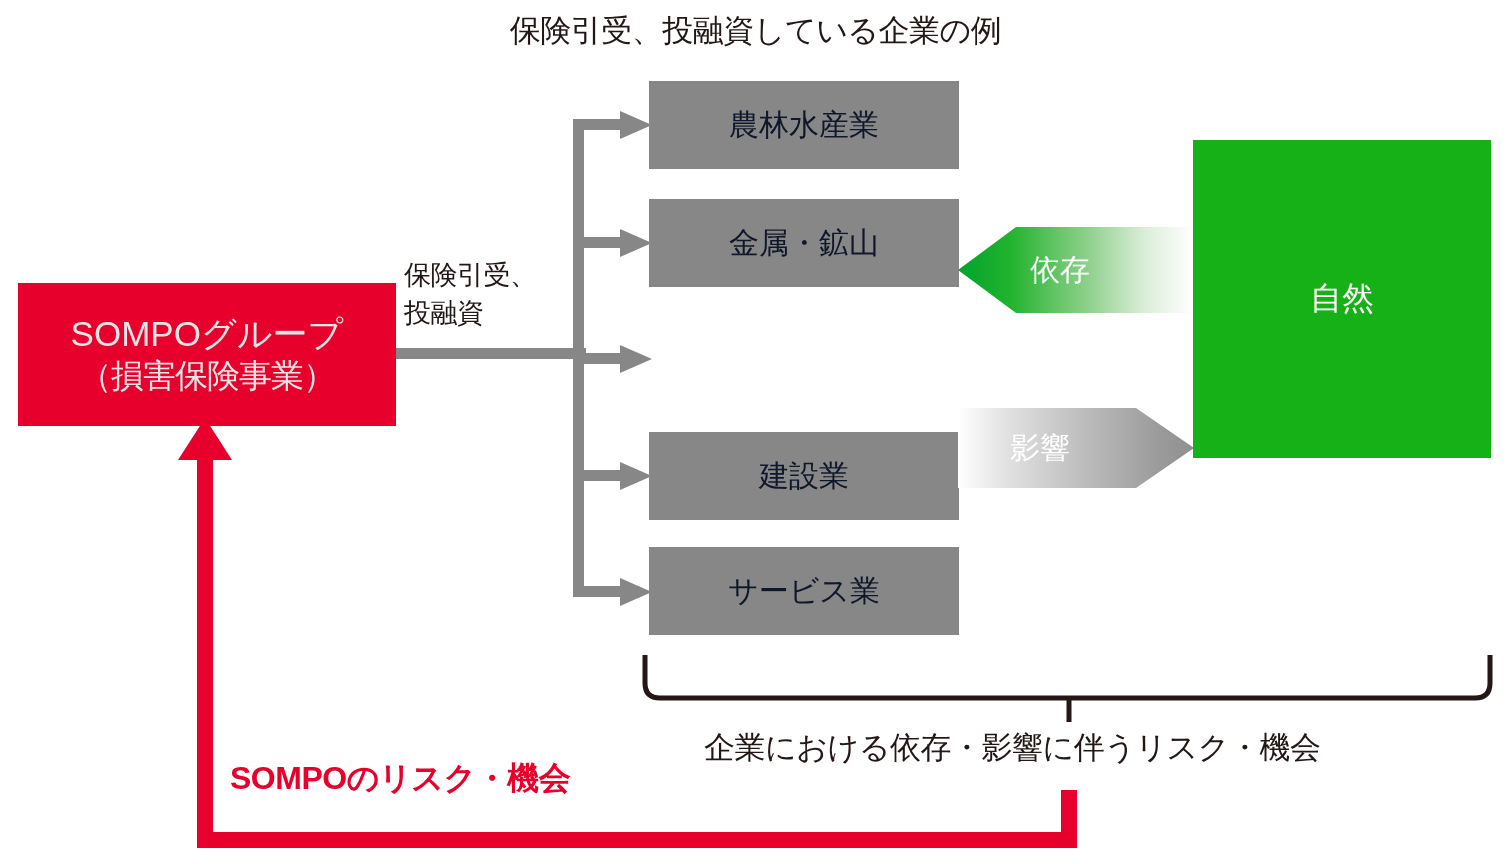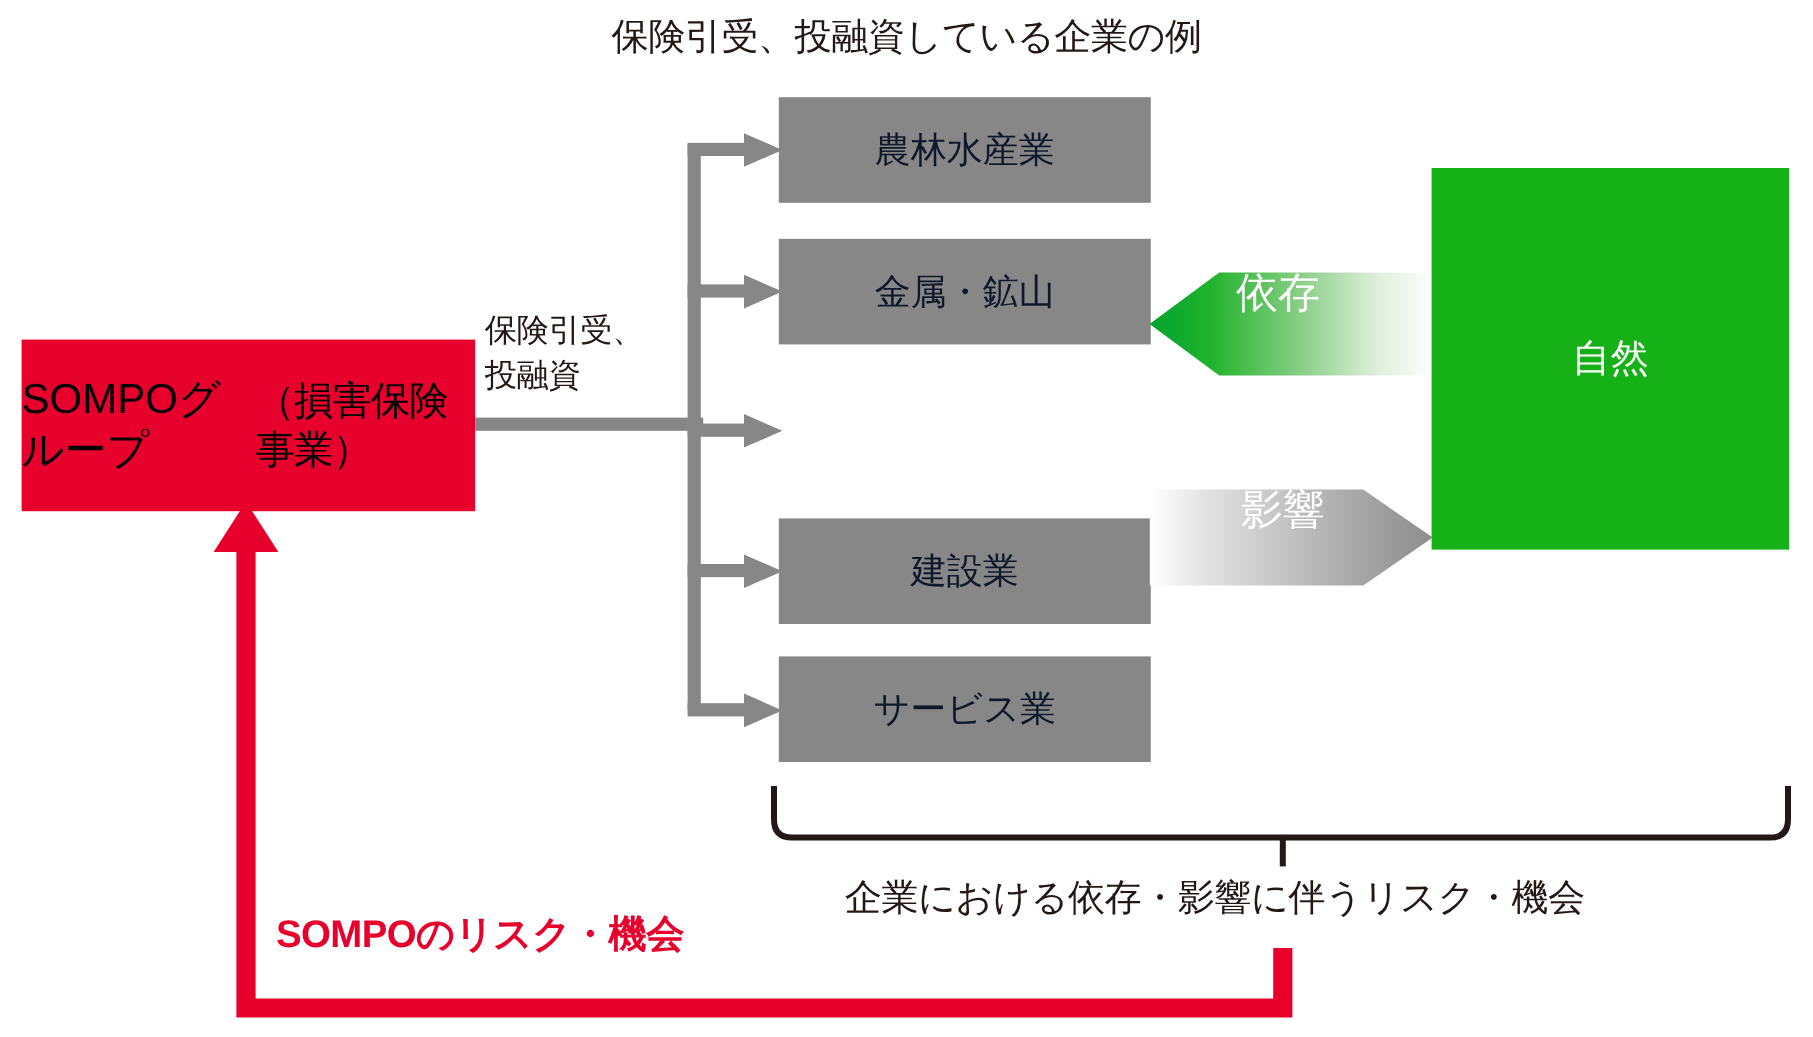--- a/index.html
+++ b/index.html
@@ -35,24 +35,24 @@
 
   
   .sompo-box {
     position: absolute;
     left: 18px;
     top: 283px;
     width: 378px;
     height: 143px;
     background: #E8002D;
     display: flex;
-    flex-direction: row;
+    flex-direction: column;
     align-items: center;
     justify-content: center;
-    color: #000000;
+    color: #e5e5e5;
     line-height: 1.22;
   }
   .sompo-box .l1 { font-size: 35px; letter-spacing: 0px; }
   .sompo-box .l2 { font-size: 33px; letter-spacing: -1px; }
 
   
   .flow-label {
     position: absolute;
     left: 404px;
     top: 256px;
@@ -91,41 +91,42 @@
     display: flex;
     align-items: center;
     justify-content: center;
     font-size: 32px;
   }
 
   
   .band-arrow {
     position: absolute;
     display: flex;
+    align-items: center;
     color: #ffffff;
-    font-size: 35px;
+    font-size: 30px;
   }
   .band-arrow .band-label { position: relative; z-index: 2; }
 
   .arrow-izon {
     left: 958px;
     top: 221px;
     width: 236px;
     height: 98px;
     justify-content: flex-start;
     padding-left: 72px;
     box-sizing: border-box;
   }
   .arrow-eikyo {
     left: 958px;
     top: 402px;
     width: 236px;
     height: 92px;
     justify-content: flex-start;
-    padding-left: 76px;
+    padding-left: 52px;
     box-sizing: border-box;
   }
   .band-arrow svg { position: absolute; left: 0; top: 0; }
 
   
   .connector-svg, .bracket-svg, .redpath-svg {
     position: absolute;
     left: 0;
     top: 0;
     width: 1511px;

